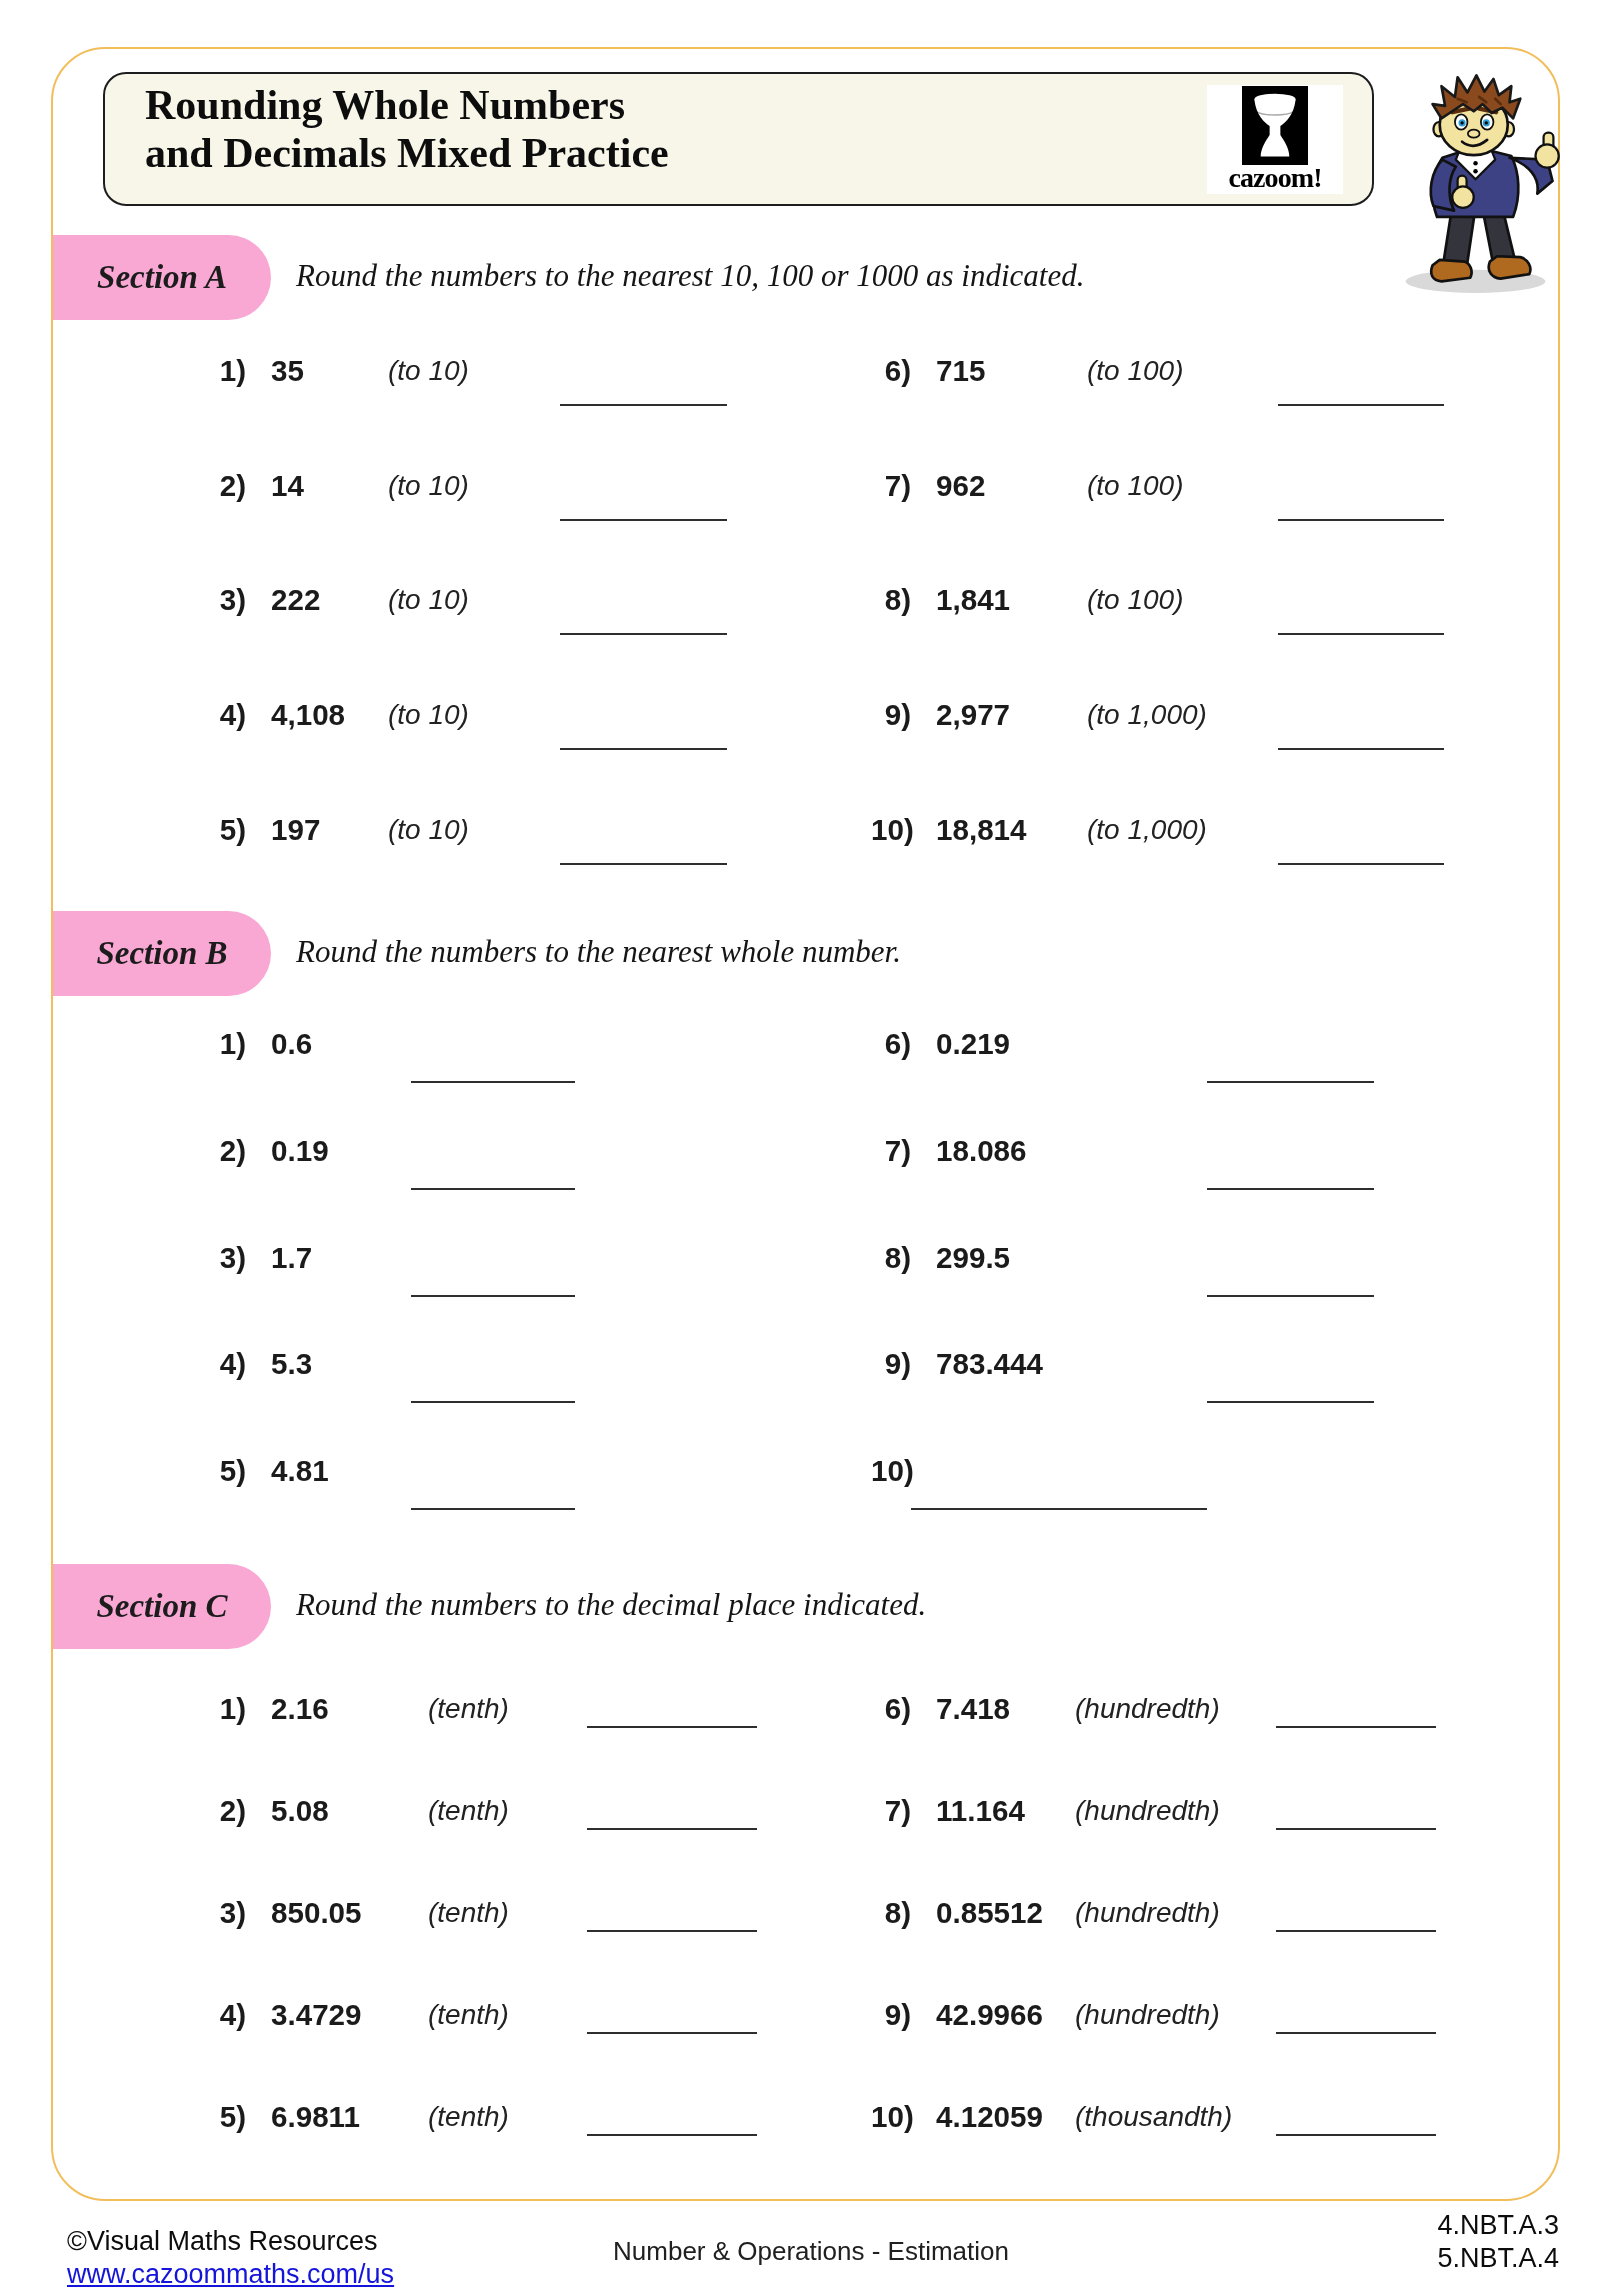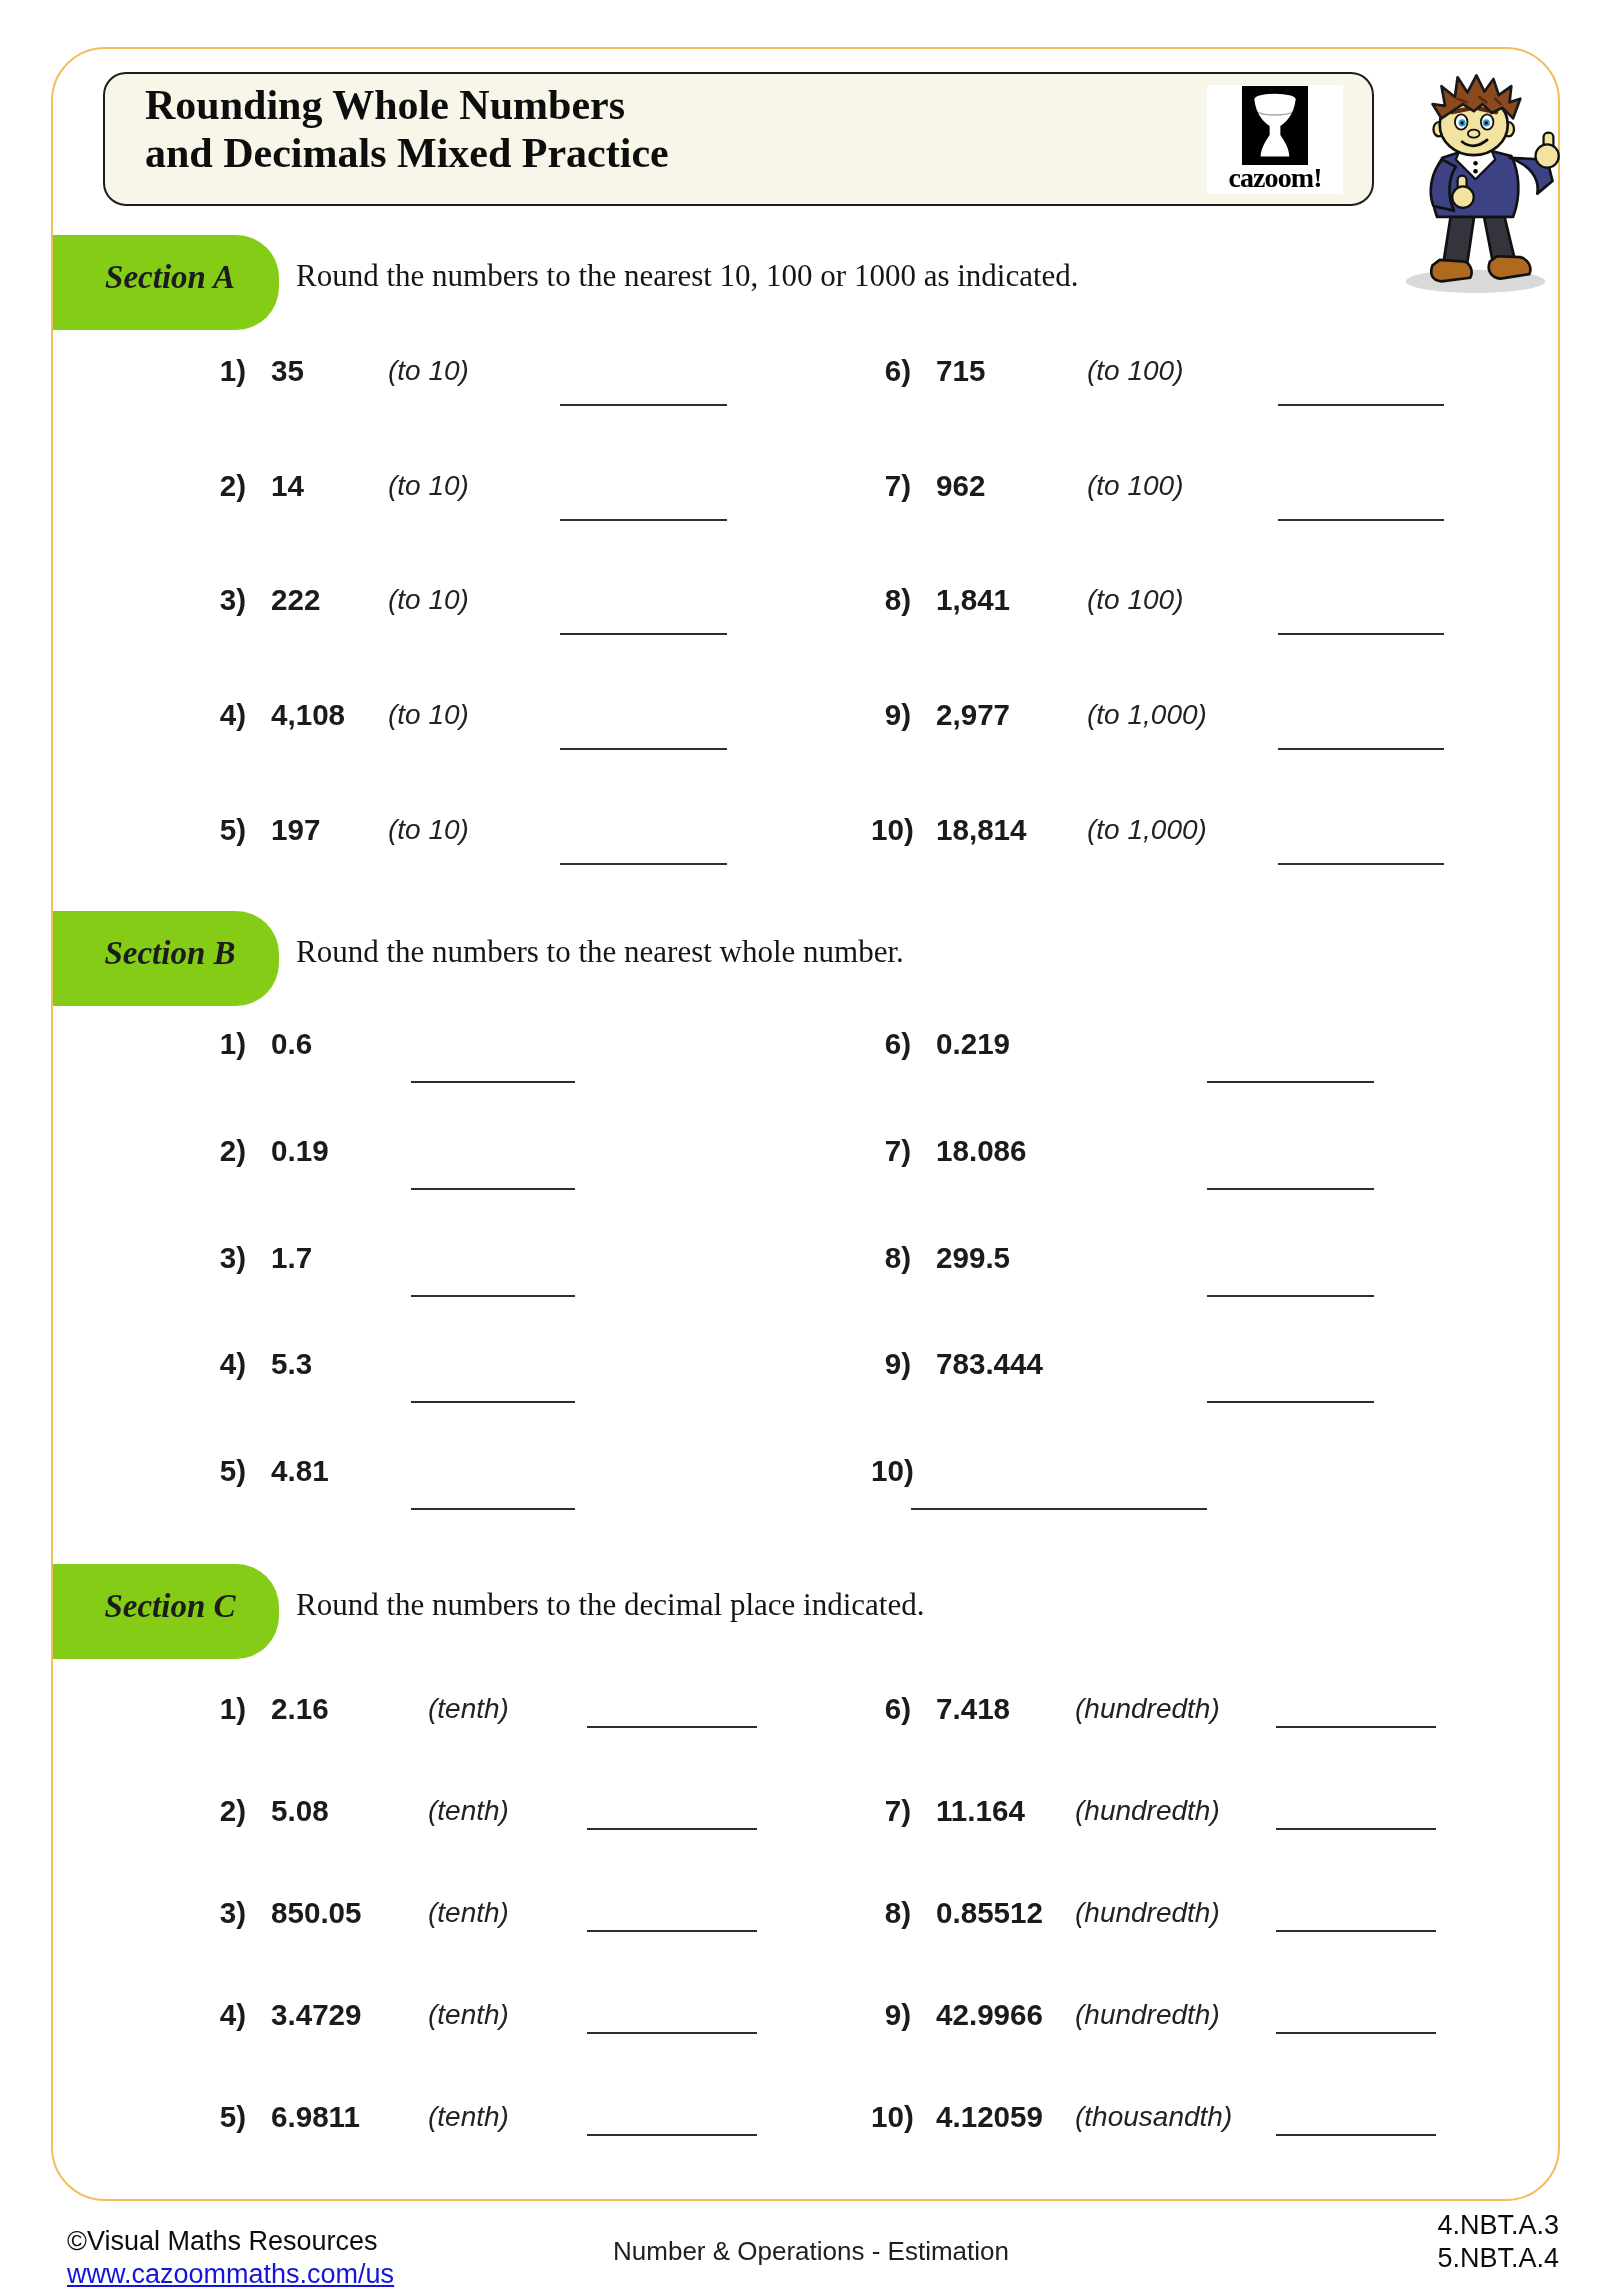--- a/index.html
+++ b/index.html
@@ -31,28 +31,28 @@
     display:flex;align-items:center;justify-content:center;
   }
   .logo-word{
     font-family:"Liberation Serif",serif;font-weight:bold;font-size:28px;
     color:#000;letter-spacing:-0.9px;margin-top:-3.6px;
   }
   
   .mascot{position:absolute;left:1386px;top:52px;width:188px;height:251px;z-index:3;}
   
   .sec-label{
-    position:absolute;left:53px;width:218px;height:95px;background:#84cc16;
+    position:absolute;left:53px;width:218px;height:85px;background:#f9a8d4;
     border-radius:0 43px 43px 0;text-align:center;line-height:85px;
     font-family:"Liberation Serif",serif;font-weight:bold;font-style:italic;
-    font-size:33px;color:#1c1c1c;z-index:1;padding-left:8px;
+    font-size:33px;color:#1c1c1c;z-index:1;
   }
   .sec-instr{
     position:absolute;left:296px;
-    font-family:"Liberation Serif",serif;font-size:31px;
+    font-family:"Liberation Serif",serif;font-style:italic;font-size:31px;
     color:#151515;white-space:nowrap;
   }
   
   .prob-row{
     position:absolute;display:grid;
     font-family:"Liberation Sans",sans-serif;font-weight:bold;
     font-size:29.6px;line-height:38px;color:#1b1b1b;white-space:nowrap;
   }
   .a-left {grid-template-columns:40px 142px 172px 167px;}
   .a-right{grid-template-columns:40px 176px 191px 166px;}

